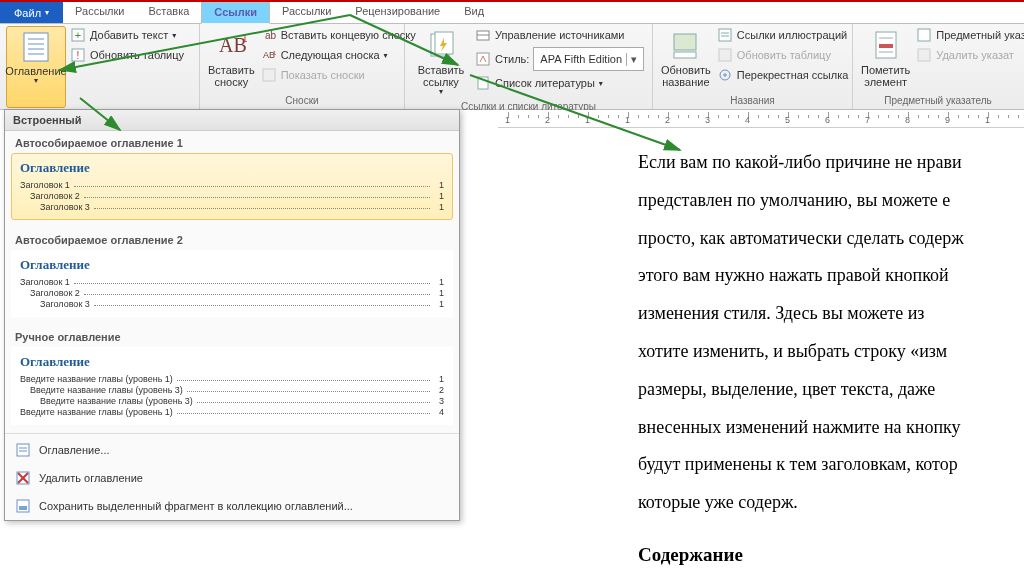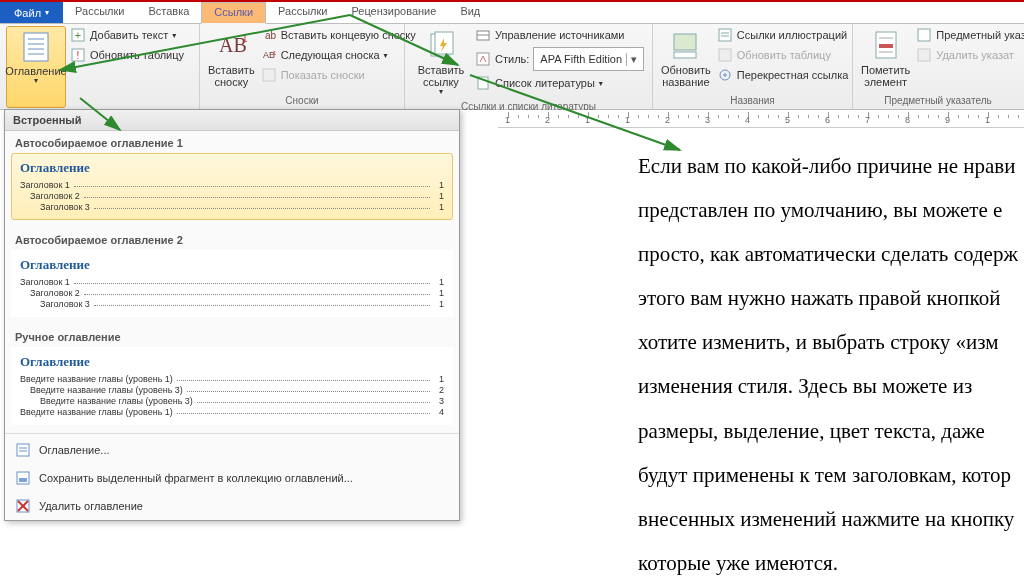--- a/index.html
+++ b/index.html
@@ -4,21 +4,21 @@
 <style>
 * { margin: 0; padding: 0; box-sizing: border-box; }
 body { font-family: "Segoe UI", Tahoma, sans-serif; font-size: 11px; background: #fff; width: 1024px; height: 587px; overflow: hidden; position: relative; }
 
 .titlebar-red { height: 2px; background: #c00000; }
 
 .tabs { display: flex; align-items: stretch; height: 22px; border-bottom: 1px solid #bdbdbd; background: #fff; }
 .tab-file { background: #1a5fc1; color: #fff; padding: 3px 14px; display: flex; align-items: center; gap: 4px; }
 .tab-file::after { content: "▾"; font-size: 8px; }
 .tab { padding: 3px 12px; color: #555; cursor: pointer; }
-.tab.active { background: #fdba74; border: 1px solid #bdbdbd; border-bottom: 1px solid #f3f3f3; margin-bottom: -1px; color: #5b5bb0; }
+.tab.active { background: #7dd3fc; border: 1px solid #bdbdbd; border-bottom: 1px solid #f3f3f3; margin-bottom: -1px; color: #5b5bb0; font-weight: bold; }
 
 .ribbon { display: flex; height: 86px; background: linear-gradient(#f7f7f7, #ececec); border-bottom: 1px solid #bdbdbd; position: relative; }
 .group { border-right: 1px solid #d0d0d0; padding: 2px 6px 1px 6px; display: flex; flex-direction: column; position:relative;}
 .group-body { display: flex; gap: 4px; flex: 1; }
 .group-label { text-align: center; font-size: 10px; color: #666; margin-top: auto; padding-bottom:2px;}
 .big-btn { display: flex; flex-direction: column; align-items: center; justify-content: flex-start; width: 60px; padding: 4px 2px; text-align: center; font-size: 11px; line-height: 1.1; color: #333; cursor:pointer;}
 .big-btn.selected { background: linear-gradient(#ffe9a7, #ffd76a); border: 1px solid #d8a33b; border-radius: 3px; }
 .big-ico { width: 32px; height: 32px; margin-bottom: 2px; display:flex; align-items:center; justify-content:center;}
 .small-row { display:flex; align-items:center; gap:4px; font-size:11px; color:#333; padding:1px 0; white-space:nowrap; cursor:pointer;}
 .small-ico { width:16px; height:16px; display:inline-flex; align-items:center; justify-content:center;}
@@ -40,21 +40,21 @@
 .indent1{ padding-left:10px;} .indent2{ padding-left:20px;}
 .dd-sep { height:1px; background:#ddd; margin:2px 0;}
 .dd-option { display:flex; align-items:center; gap:8px; padding:6px 10px; color:#333; cursor:pointer;}
 .opt-ico{ width:16px;height:16px; display:inline-flex;align-items:center;justify-content:center;}
 
 .ruler { position:absolute; left:498px; top:110px; right:0; height:18px; background:#fff; border-bottom:1px solid #ccc; font-size:9px; color:#666;}
 .ruler .mark { position:absolute; top:2px; border-left:1px solid #999; height:6px;}
 .ruler .num { position:absolute; top:5px;}
 
 .page { position:absolute; left:498px; top:128px; right:0; bottom:0; background:#fff; padding:16px 0 0 140px; }
-.doc-text { font-family:"Times New Roman",serif; font-size:21px; color:#000; line-height:2.1; text-align:justify;}
+.doc-text { font-family:"Times New Roman",serif; font-size:18px; color:#000; line-height:2.1; text-align:justify;}
 .doc-h { font-family:"Times New Roman",serif; font-size:19px; font-weight:bold; margin-top:22px;}
 
 .arrow-svg { position:absolute; pointer-events:none; z-index:20;}
 
 svg { display:block; }
 </style>
 </head>
 <body>
 
 <div class="titlebar-red"></div>
@@ -359,34 +359,34 @@
           <line x1="4" y1="6" x2="12" y2="6" stroke="#6a91c8"></line>
           <line x1="4" y1="9" x2="12" y2="9" stroke="#6a91c8"></line>
         </svg>
       </span>
     <span>Оглавление...</span>
   </div>
   <div class="dd-option">
     <span class="opt-ico">
         <svg width="16" height="16">
           <rect x="2" y="2" width="12" height="12" fill="#fff" stroke="#6a91c8"></rect>
-          <rect x="4" y="8" width="8" height="4" fill="#7aa4d8"></rect>
-        </svg>
-      </span>
-    <span>Сохранить выделенный фрагмент в коллекцию оглавлений...</span>
-  </div>
-  <div class="dd-option">
-    <span class="opt-ico">
-        <svg width="16" height="16">
-          <rect x="2" y="2" width="12" height="12" fill="#fff" stroke="#6a91c8"></rect>
           <line x1="3" y1="3" x2="13" y2="13" stroke="#c33" stroke-width="2"></line>
           <line x1="13" y1="3" x2="3" y2="13" stroke="#c33" stroke-width="2"></line>
         </svg>
       </span>
     <span>Удалить оглавление</span>
+  </div>
+  <div class="dd-option">
+    <span class="opt-ico">
+        <svg width="16" height="16">
+          <rect x="2" y="2" width="12" height="12" fill="#fff" stroke="#6a91c8"></rect>
+          <rect x="4" y="8" width="8" height="4" fill="#7aa4d8"></rect>
+        </svg>
+      </span>
+    <span>Сохранить выделенный фрагмент в коллекцию оглавлений...</span>
   </div>
 </div>
 
 <div class="ruler">
     <div class="mark" style="left: 10px;"></div>
     <div class="num" style="left: 7px;">1</div>
     <div class="mark" style="left: 20px; height: 3px; top: 5px;"></div>
     <div class="mark" style="left: 30px; height: 3px; top: 5px;"></div>
     <div class="mark" style="left: 40px; height: 3px; top: 5px;"></div>
     <div class="mark" style="left: 50px;"></div>
@@ -450,26 +450,26 @@
     <div class="mark" style="left: 510px; height: 3px; top: 5px;"></div>
     <div class="mark" style="left: 520px; height: 3px; top: 5px;"></div>
   </div>
 
 <div class="page">
   <div class="doc-text">
     <div>Если вам по какой-либо причине не нрави</div>
     <div>представлен по умолчанию, вы можете е</div>
     <div>просто, как автоматически сделать содерж</div>
     <div>этого вам нужно нажать правой кнопкой</div>
+    <div>изменения стиля.   Здесь вы можете из</div>
     <div>хотите изменить, и выбрать строку «изм</div>
-    <div>изменения стиля.   Здесь вы можете из</div>
     <div>размеры, выделение, цвет текста, даже</div>
+    <div>внесенных изменений нажмите на кнопку</div>
     <div>будут применены к тем заголовкам, котор</div>
-    <div>внесенных изменений нажмите на кнопку</div>
-    <div>которые уже имеются.</div>
+    <div>которые уже содерж.</div>
   </div>
   <div class="doc-h">Содержание</div>
 </div>
 
 <svg class="arrow-svg" style="left:0;top:0" width="1024" height="587">
   <defs>
     <marker id="ah" markerWidth="10" markerHeight="10" refX="8" refY="3" orient="auto">
       <path d="M0,0 L9,3 L0,6 Z" fill="#2e8a2e"></path>
     </marker>
   </defs>

